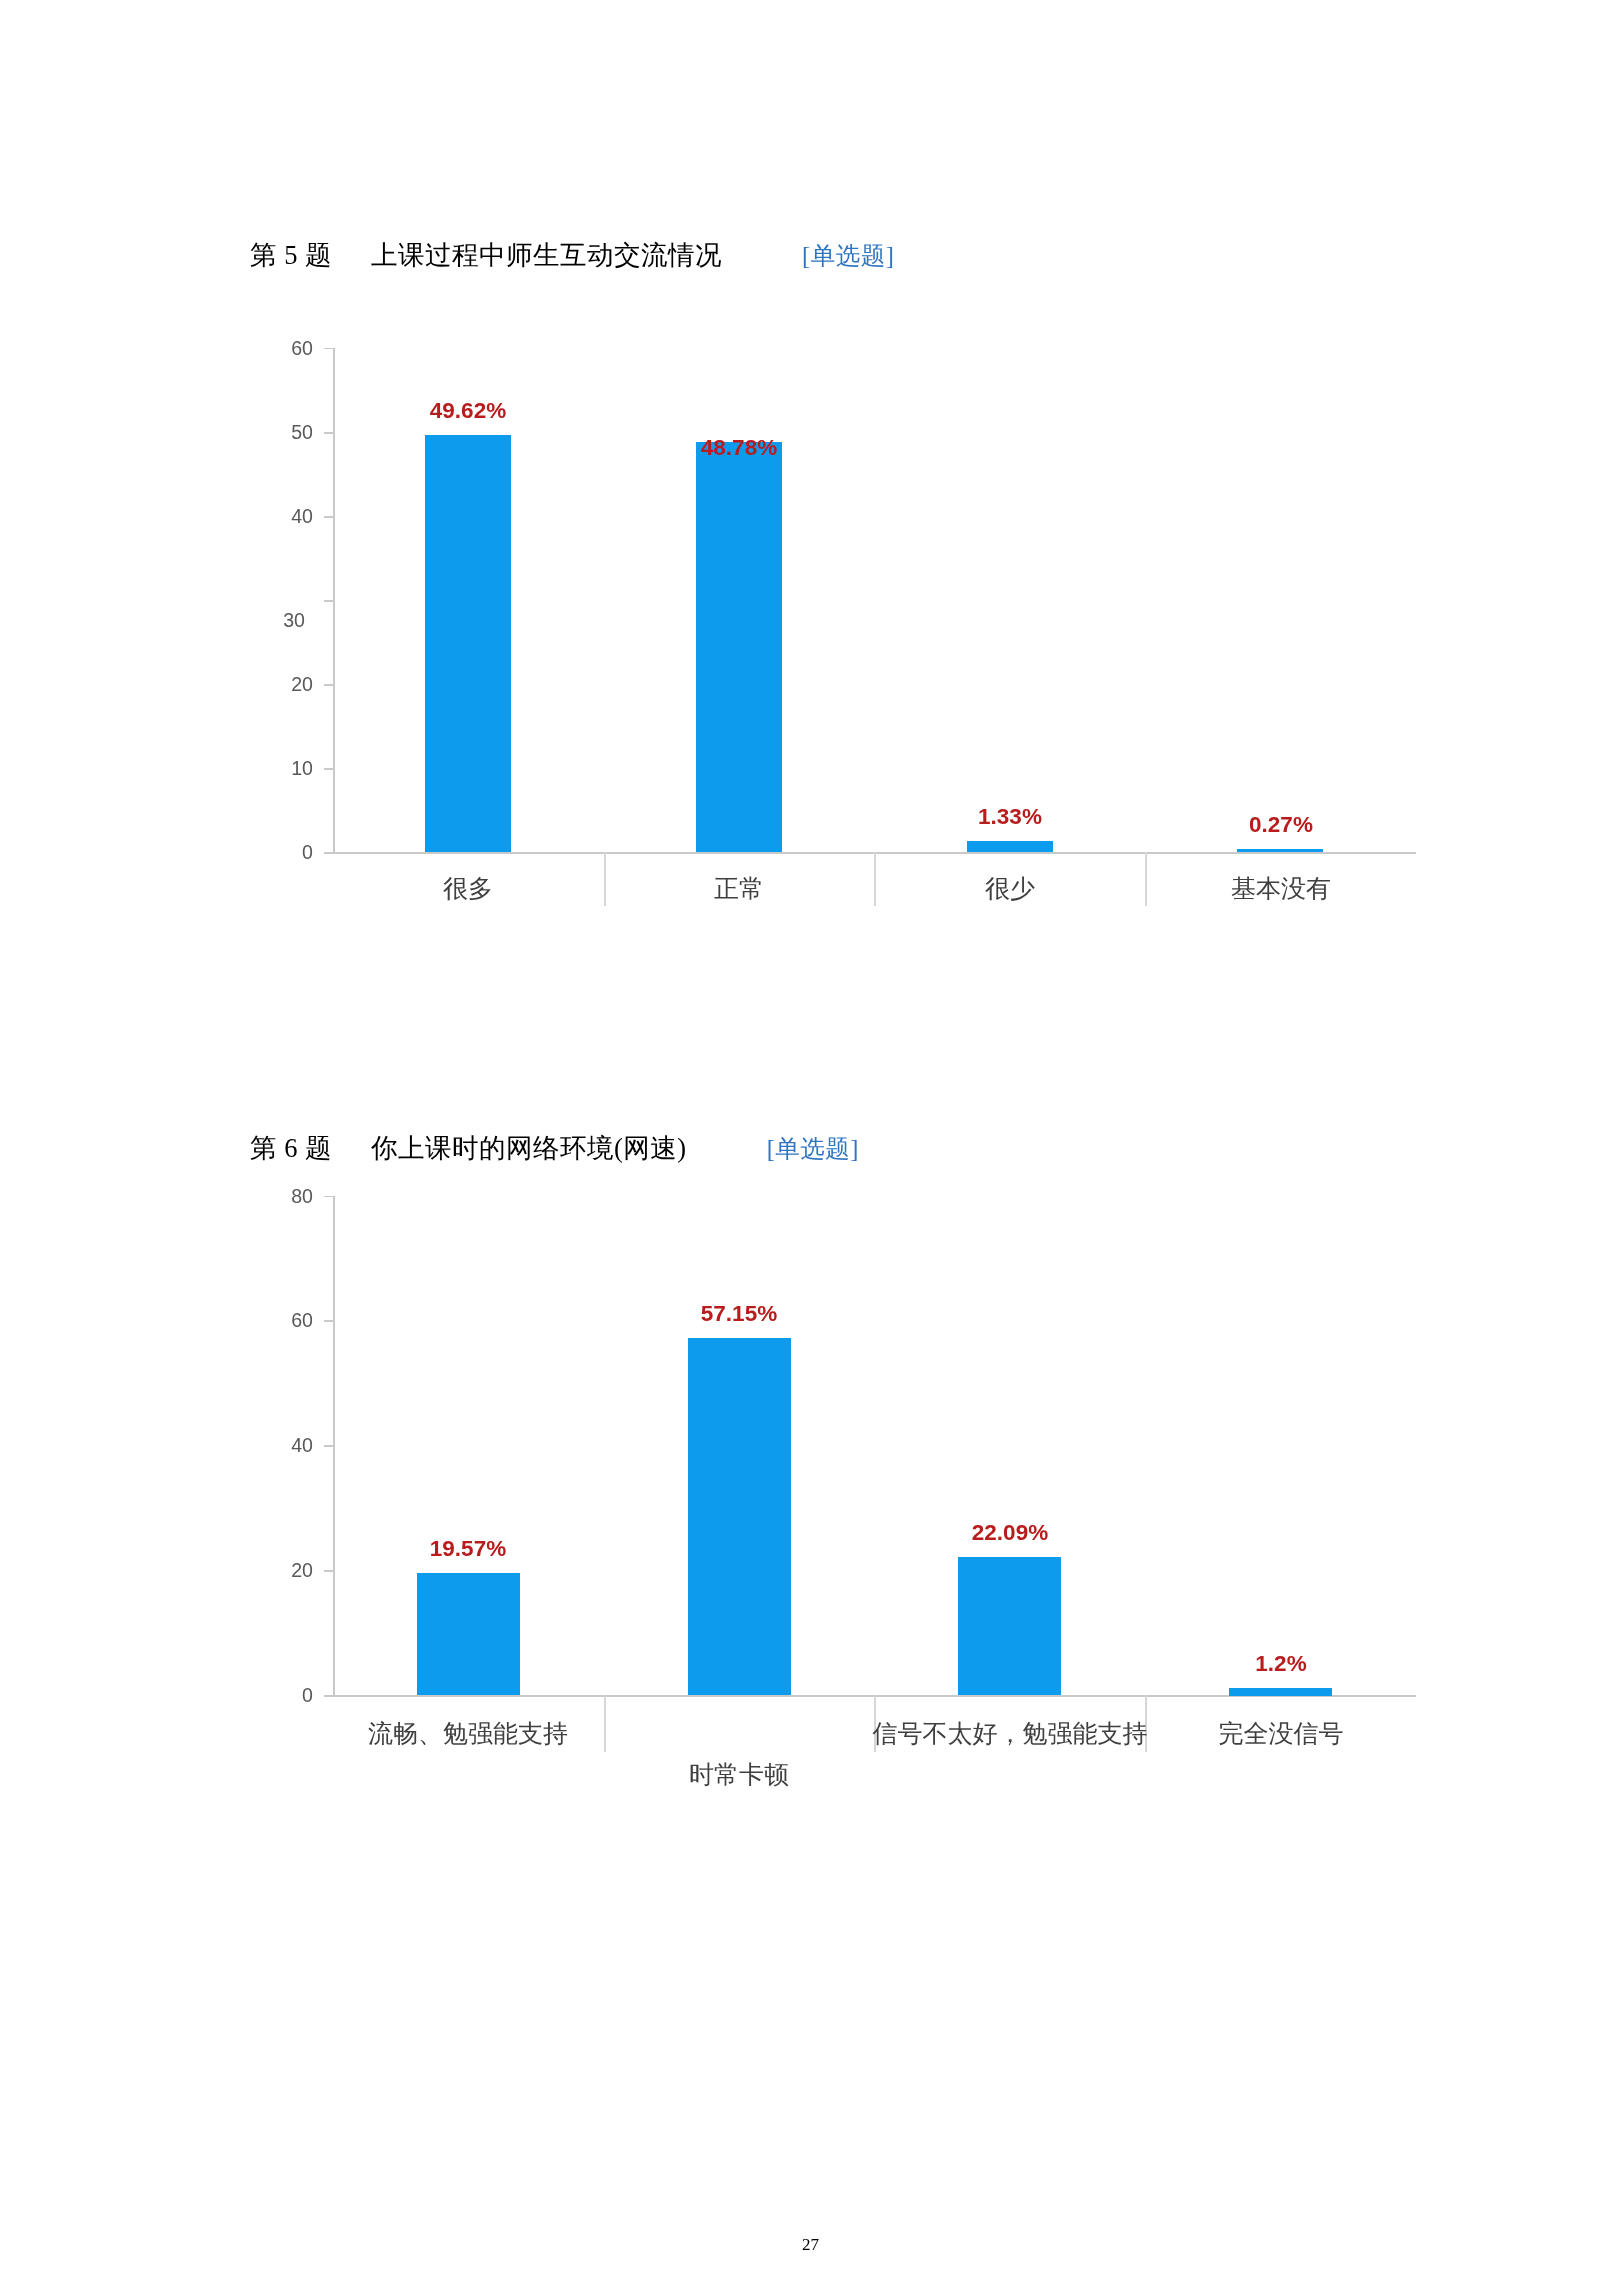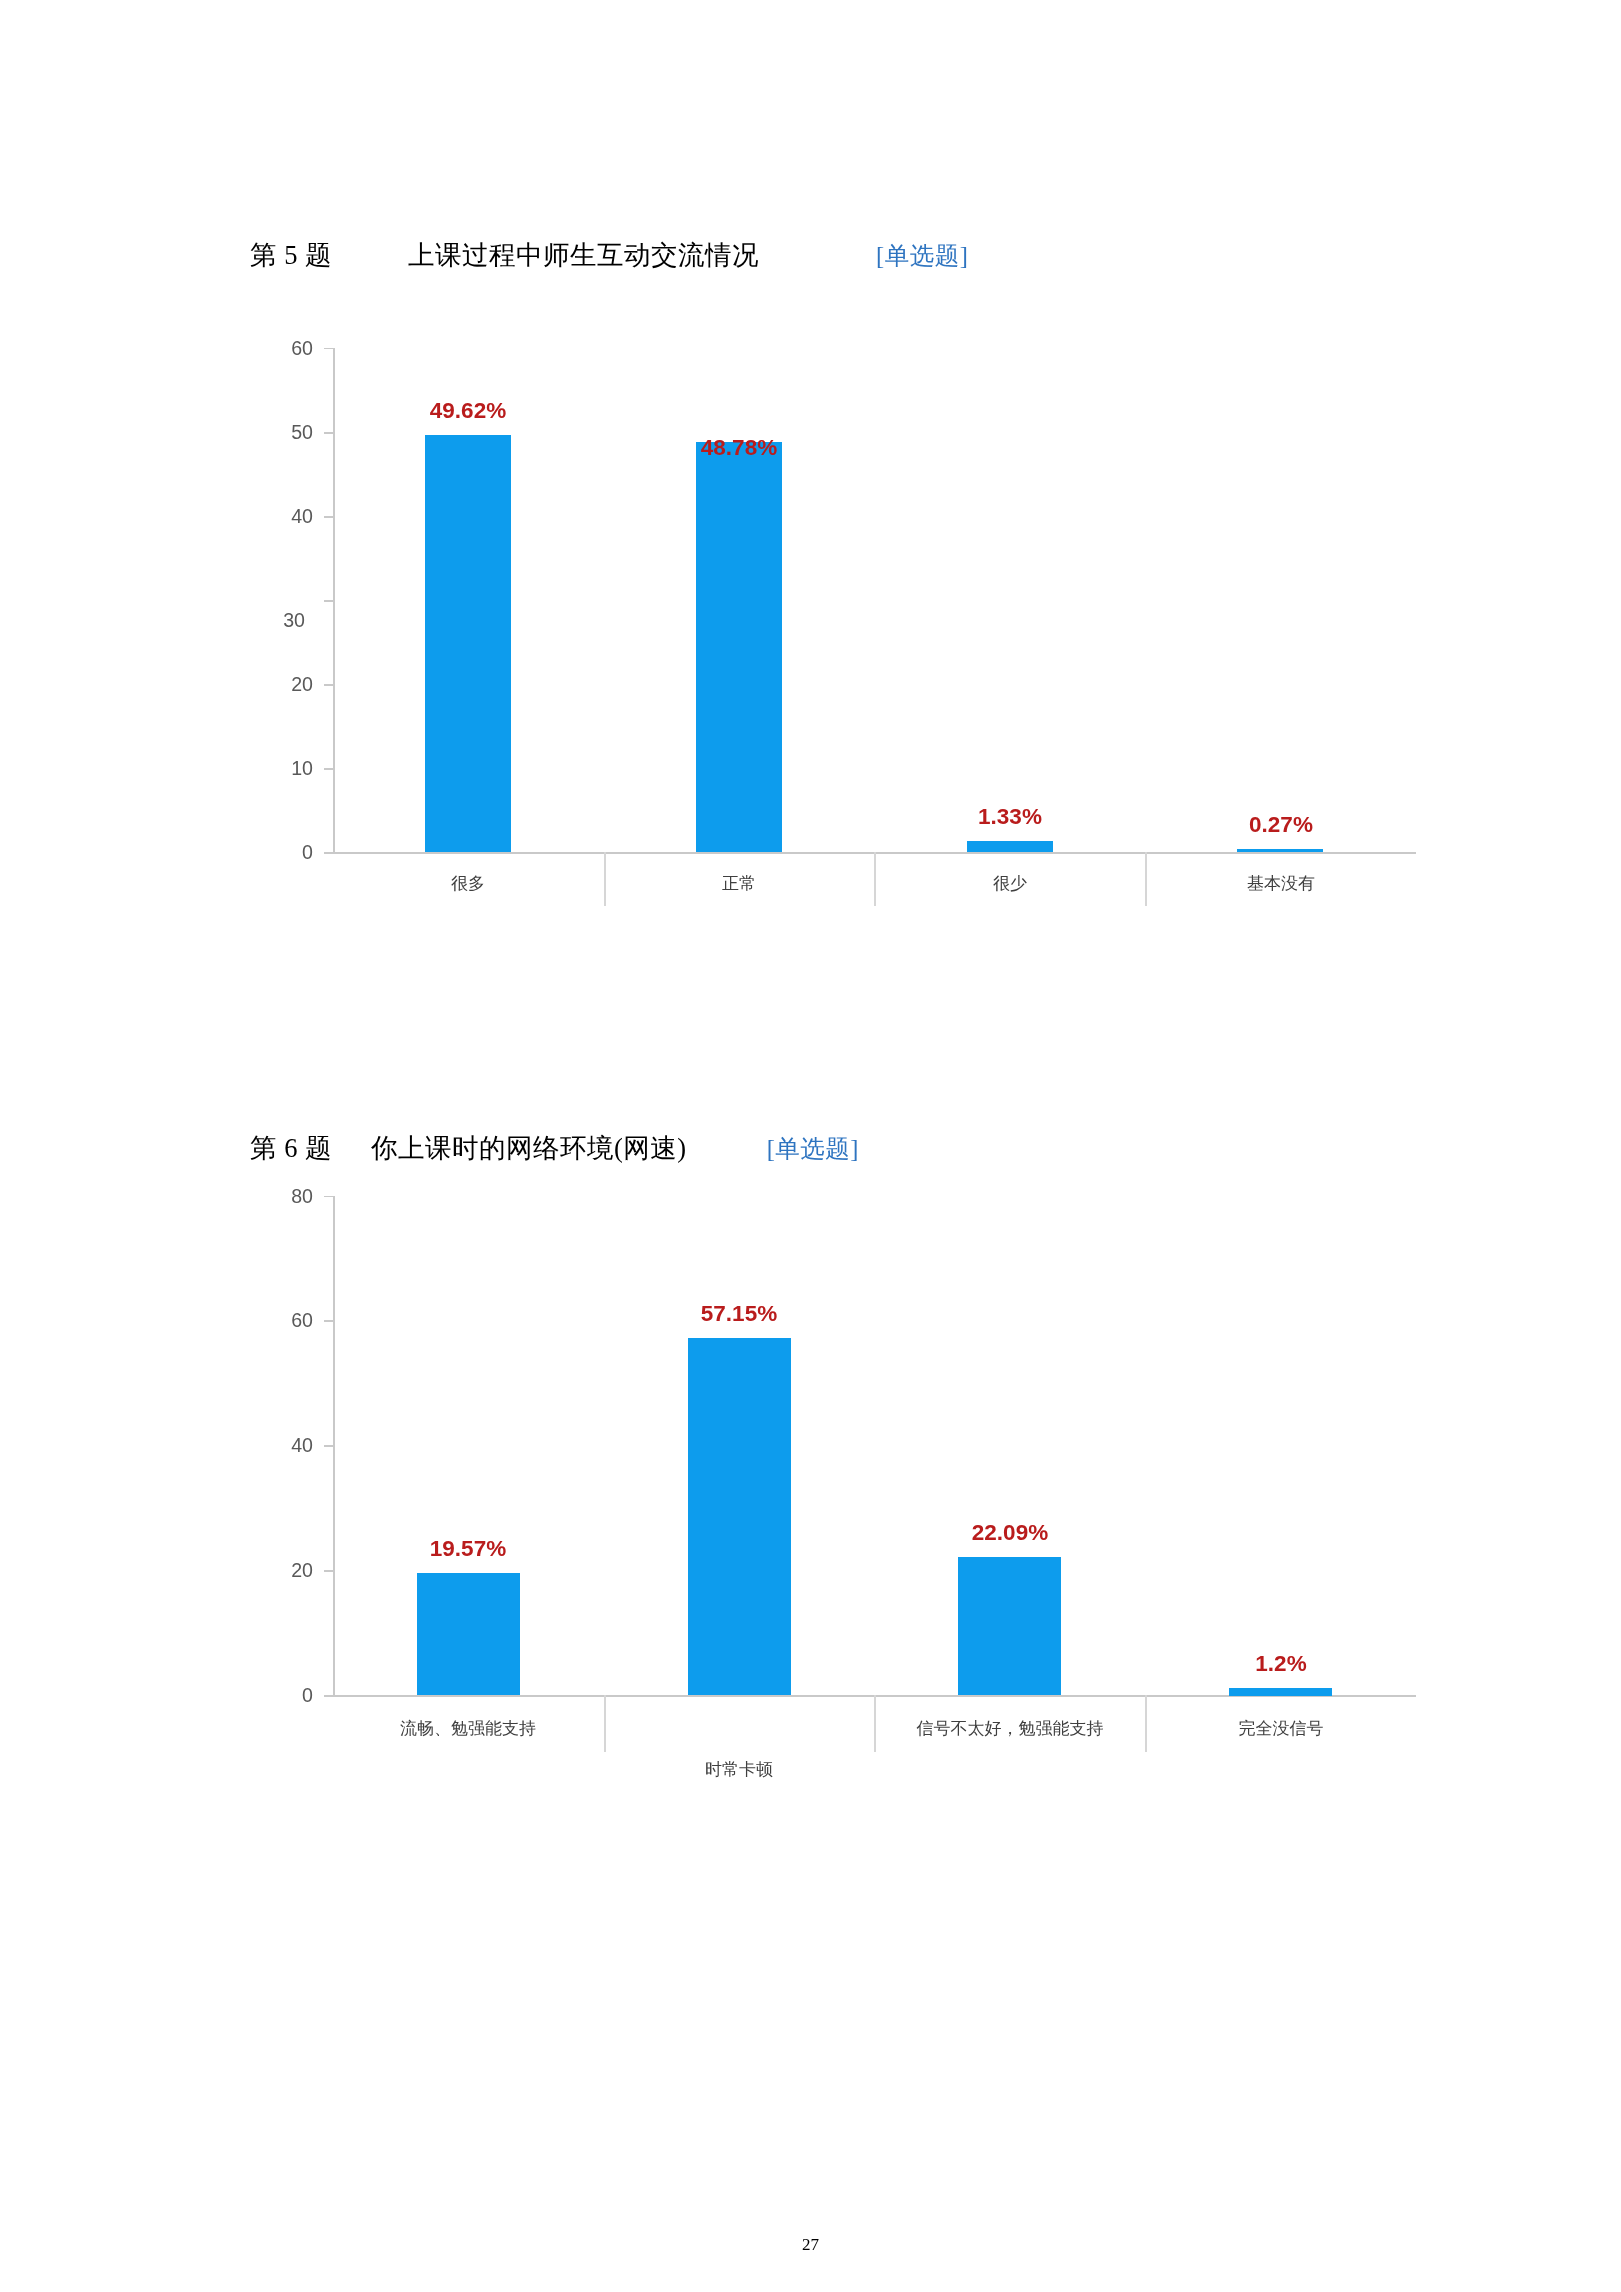--- a/index.html
+++ b/index.html
@@ -82,21 +82,21 @@
     font-size: 22.5px;
     font-weight: bold;
     color: #b91c1c;
     text-align: right;
     transform: translateX(-50%);
     white-space: nowrap;
     font-family: "Liberation Sans", sans-serif;
   }
   .cat-label {
     position: absolute;
-    font-size: 17px;
+    font-size: 25px;
     color: #3f3f3f;
     text-align: center;
     transform: translateX(-50%);
     white-space: nowrap;
     font-family: "Liberation Sans", sans-serif;
   }
   .cat-sep {
     position: absolute;
     background: #d6d6d6;
     width: 1.5px;
@@ -109,21 +109,21 @@
     font-size: 17px;
     font-family: "Liberation Serif", serif;
     color: #000;
   }
 </style>
 </head>
 <body>
 
 <div class="page">
 
-  <div class="q-heading" style="left:250px; top:237px;gap:37px;">
+  <div class="q-heading" style="left:250px; top:237px;">
     <span class="q-num">第 5 题</span>
     <span class="q-title">上课过程中师生互动交流情况</span>
     <span class="q-tag">[单选题]</span>
   </div>
 
   <div class="chart" id="chart5" style="left:225px; top:323px; width:1235px; height:608px;">
       <div class="y-axis-line" style="left: 108px; top: 24.5px; height: 505px;"></div>
       <div class="x-axis-line" style="left: 108px; top: 529px; width: 1083px;"></div>
       <div class="tick" style="left: 99px; top: 529px;"></div>
       <div class="y-label" style="left: 34px; width: 54px; top: 529px;">0</div>

